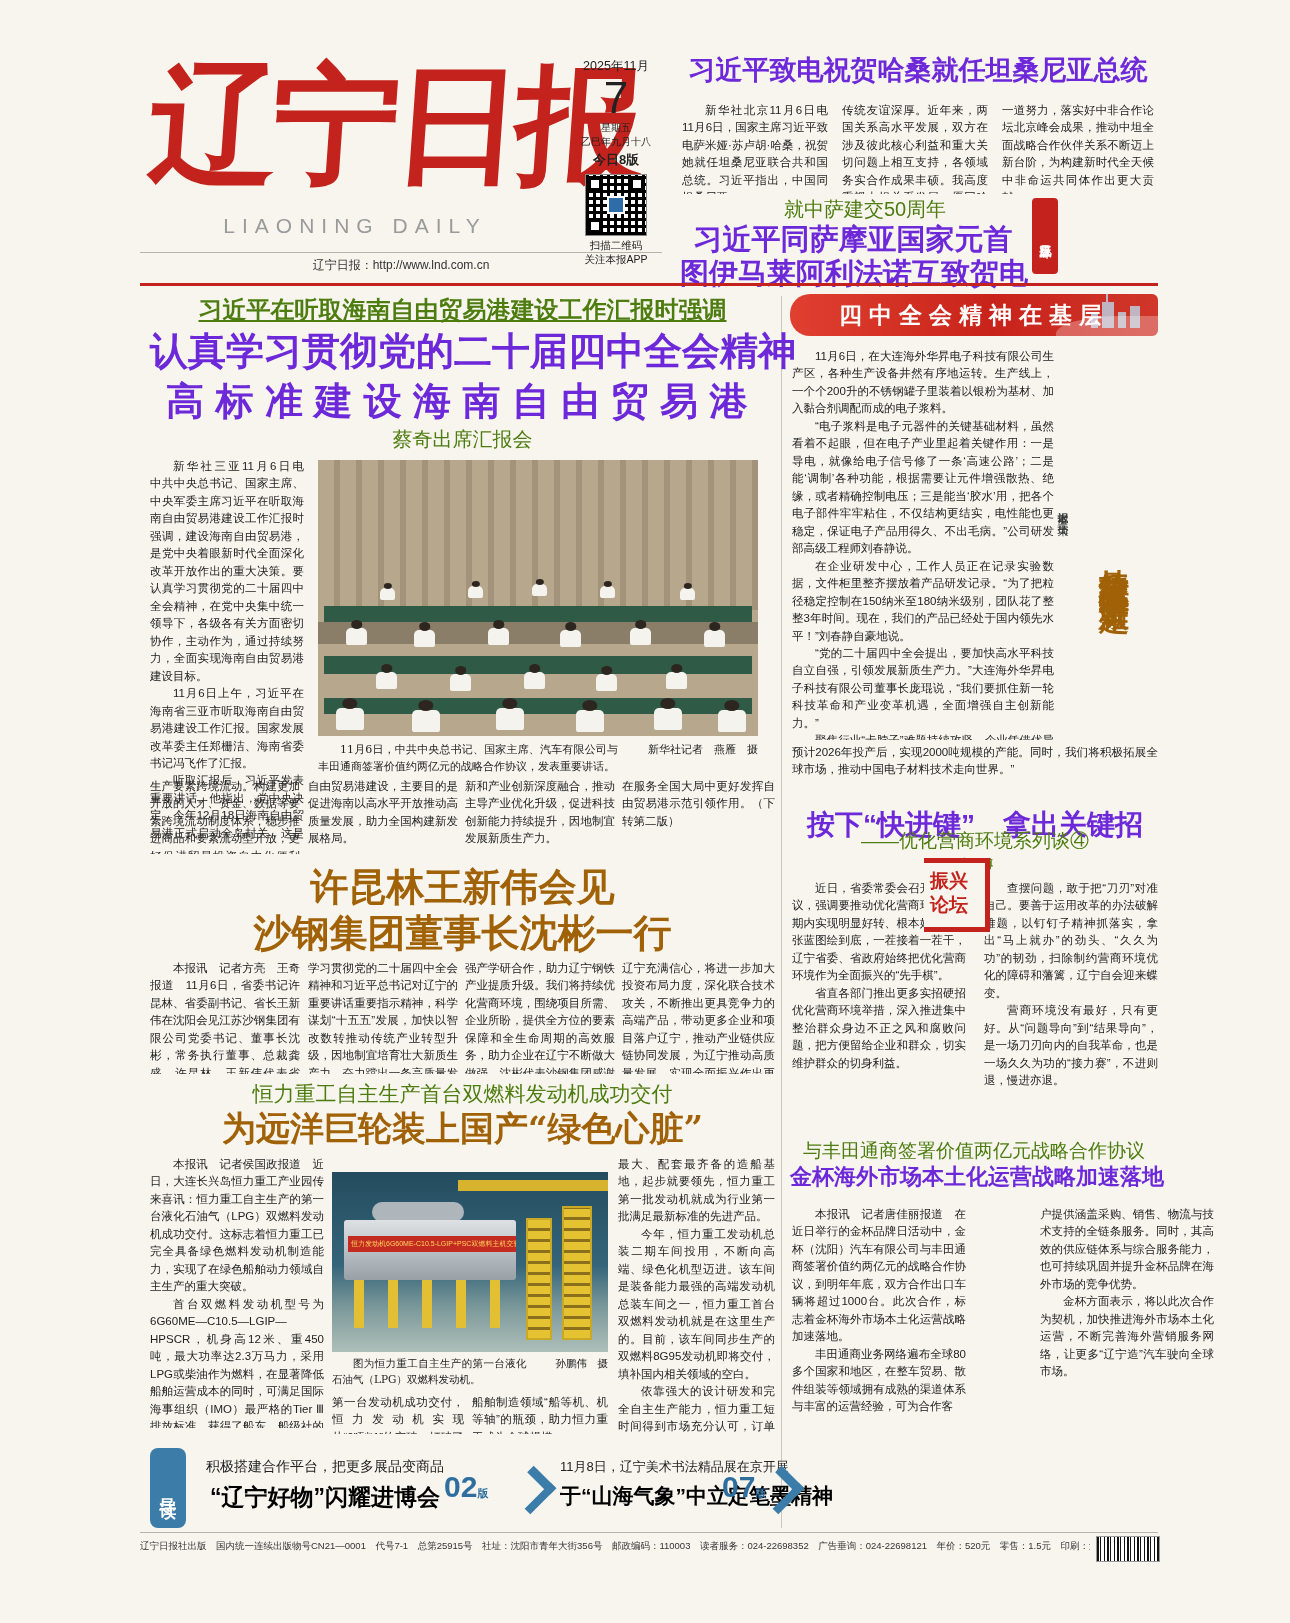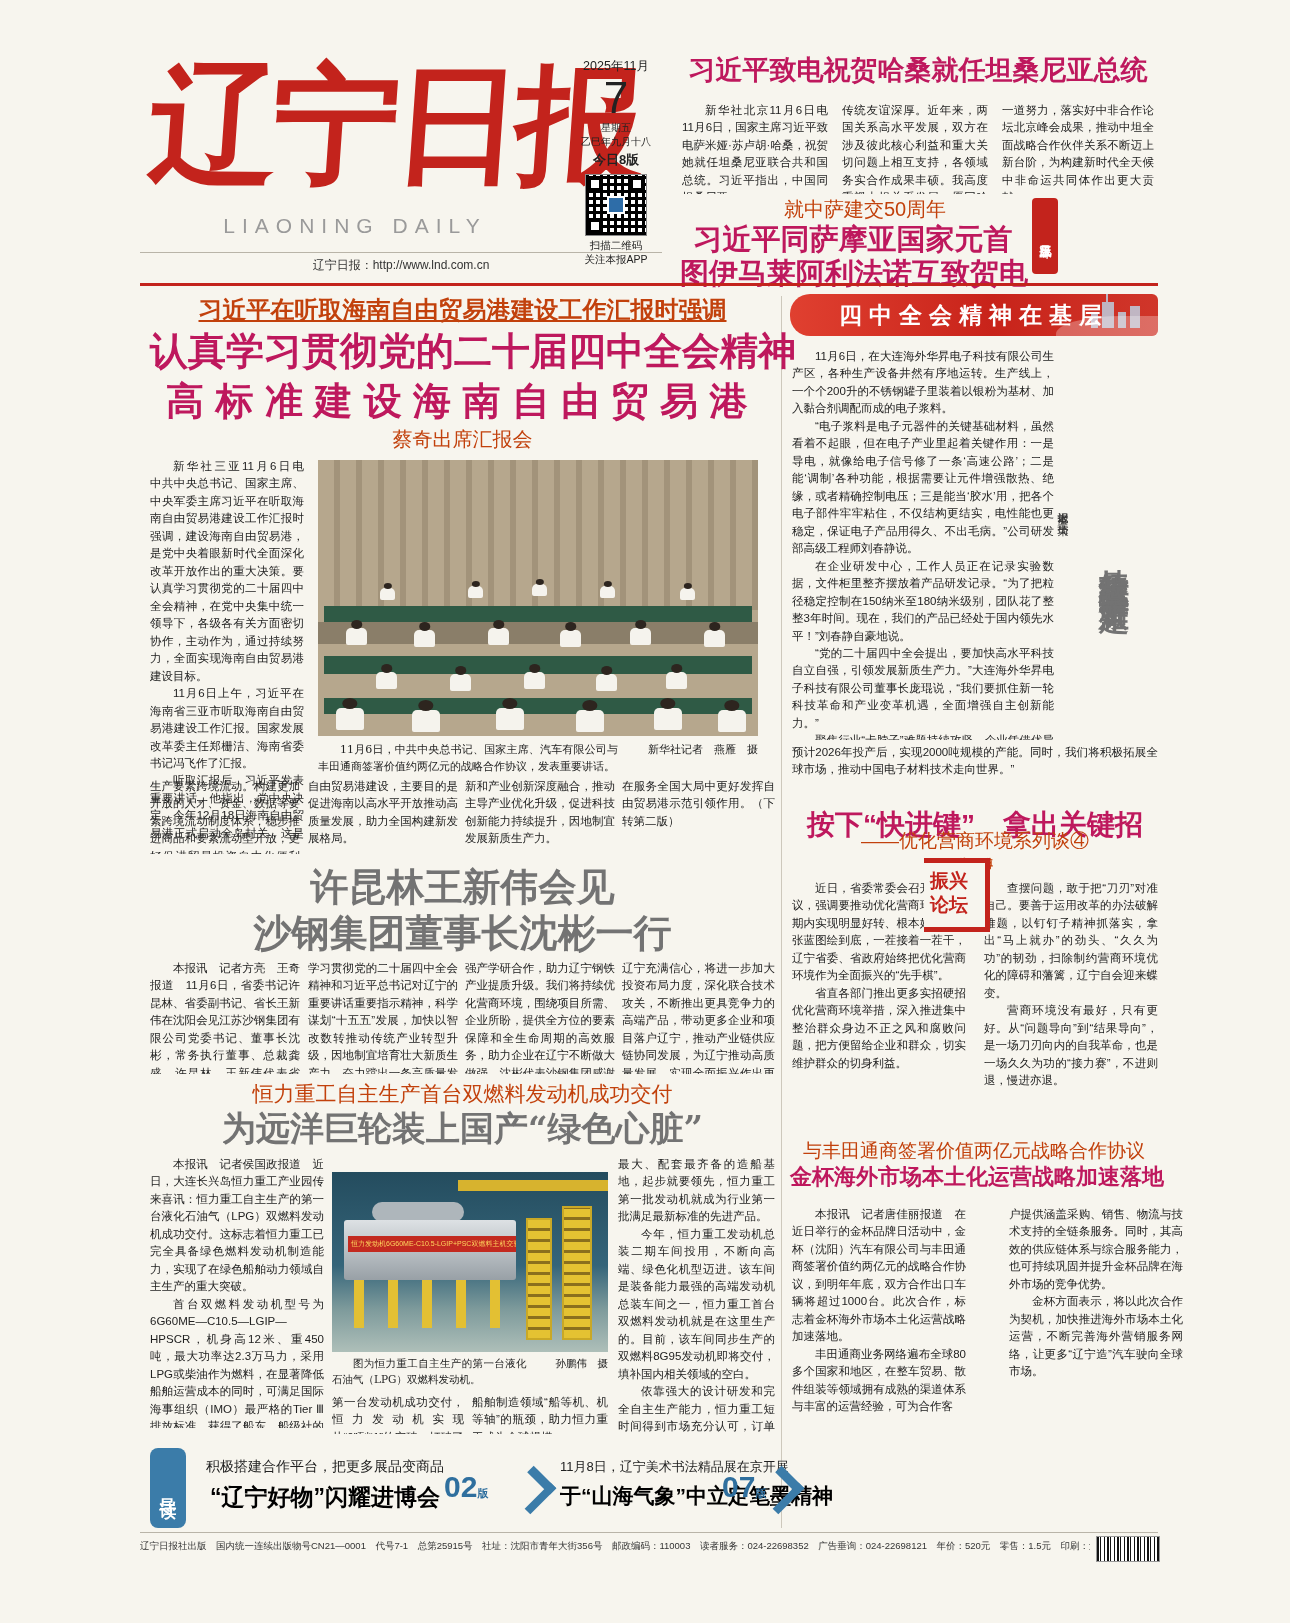--- a/index.html
+++ b/index.html
@@ -2,23 +2,23 @@
 <html><head>
 <meta charset="utf-8">
 <style>
   html,body{margin:0;padding:0;background:#e9e7e0;}
   #sheet{position:relative;width:1290px;height:1623px;background:#f7f5ee;margin:0 auto;overflow:hidden;
          font-family:"Liberation Sans",sans-serif;color:#1c1c1c;}
   .ab{position:absolute;}
   .bt{font-size:11.5px;line-height:1.52;text-align:justify;color:#222;overflow:hidden;}
   .bt p{margin:0;text-indent:2em;}
   .bt p.nofirst{text-indent:0;}
-  .blackh{font-family:"Liberation Sans",sans-serif;font-weight:900;color:#be185d;text-align:center;white-space:nowrap;}
-  .serifh{font-family:"DejaVu Serif","Liberation Serif",serif;font-weight:700;color:#737373;text-align:center;white-space:nowrap;}
-  .kick{text-align:center;color:#c2410c;white-space:nowrap;}
+  .blackh{font-family:"Liberation Sans",sans-serif;font-weight:900;color:#6d28d9;text-align:center;white-space:nowrap;}
+  .serifh{font-family:"DejaVu Serif","Liberation Serif",serif;font-weight:700;color:#a16207;text-align:center;white-space:nowrap;}
+  .kick{text-align:center;color:#4d7c0f;white-space:nowrap;}
   .credit{float:right;margin-left:8px;}
   .vtext{writing-mode:vertical-rl;text-orientation:upright;}
   
   .mast-title{font-family:"DejaVu Serif",serif;font-weight:900;color:#c3231c;font-size:128px;line-height:1.25;
               letter-spacing:-6px;transform:skewX(-4deg);white-space:nowrap;}
   .mast-en{letter-spacing:7px;color:#9a9a9a;font-size:21px;text-align:center;}
   .rule{background:#b9b4a8;}
   .redrule{background:#c3231c;}
   .site{font-size:12px;color:#333;text-align:center;}
   .dateblock{text-align:center;color:#222;}
@@ -278,21 +278,21 @@
     <p>今年，恒力重工发动机总装二期车间投用，不断向高端、绿色化机型迈进。该车间是装备能力最强的高端发动机总装车间之一，恒力重工首台双燃料发动机就是在这里生产的。目前，该车间同步生产的双燃料8G95发动机即将交付，填补国内相关领域的空白。</p>
     <p>依靠强大的设计研发和完全自主生产能力，恒力重工短时间得到市场充分认可，订单已排至2029年。全面投产后，恒力重工可年产发动机180台，机型可覆盖G95及以下机型，并实现LNG、LPG、甲醇、氨4种低碳或零碳燃料发动机全覆盖。</p>
   </div>
 
   <div class="ab blackh" style="left:790px;top:1162px;width:368px;height:36px;font-size:22px;">金杯海外市场本土化运营战略加速落地</div>
   <div class="ab kick" style="left:790px;top:1138px;width:368px;height:24px;font-size:19px;">与丰田通商签署价值两亿元战略合作协议</div>
   <div class="ab bt" style="left:792px;top:1206px;width:174px;height:292px;">
     <p>本报讯　记者唐佳丽报道　在近日举行的金杯品牌日活动中，金杯（沈阳）汽车有限公司与丰田通商签署价值约两亿元的战略合作协议，到明年年底，双方合作出口车辆将超过1000台。此次合作，标志着金杯海外市场本土化运营战略加速落地。</p>
     <p>丰田通商业务网络遍布全球80多个国家和地区，在整车贸易、散件组装等领域拥有成熟的渠道体系与丰富的运营经验，可为合作客</p>
   </div>
-  <div class="ab bt" style="left:1009px;top:1206px;width:174px;height:292px;">
+  <div class="ab bt" style="left:1040px;top:1206px;width:174px;height:292px;">
     <p class="nofirst">户提供涵盖采购、销售、物流与技术支持的全链条服务。同时，其高效的供应链体系与综合服务能力，也可持续巩固并提升金杯品牌在海外市场的竞争优势。</p>
     <p>金杯方面表示，将以此次合作为契机，加快推进海外市场本土化运营，不断完善海外营销服务网络，让更多“辽宁造”汽车驶向全球市场。</p>
   </div>
 
   <div class="ab" style="left:150px;top:1448px;width:640px;height:80px;">
     <div class="ab gtab vtext" style="left:0;top:0;width:36px;height:80px;">导读</div>
     <div class="ab gkick" style="left:48px;top:10px;width:254px;height:20px;">积极搭建合作平台，把更多展品变商品</div>
     <div class="ab gtitle" style="left:48px;top:34px;width:254px;height:34px;">“辽宁好物”闪耀进博会</div>
     <div class="ab gpage" style="left:294px;top:22px;width:56px;height:44px;">
       <b>02</b><i>版</i>

